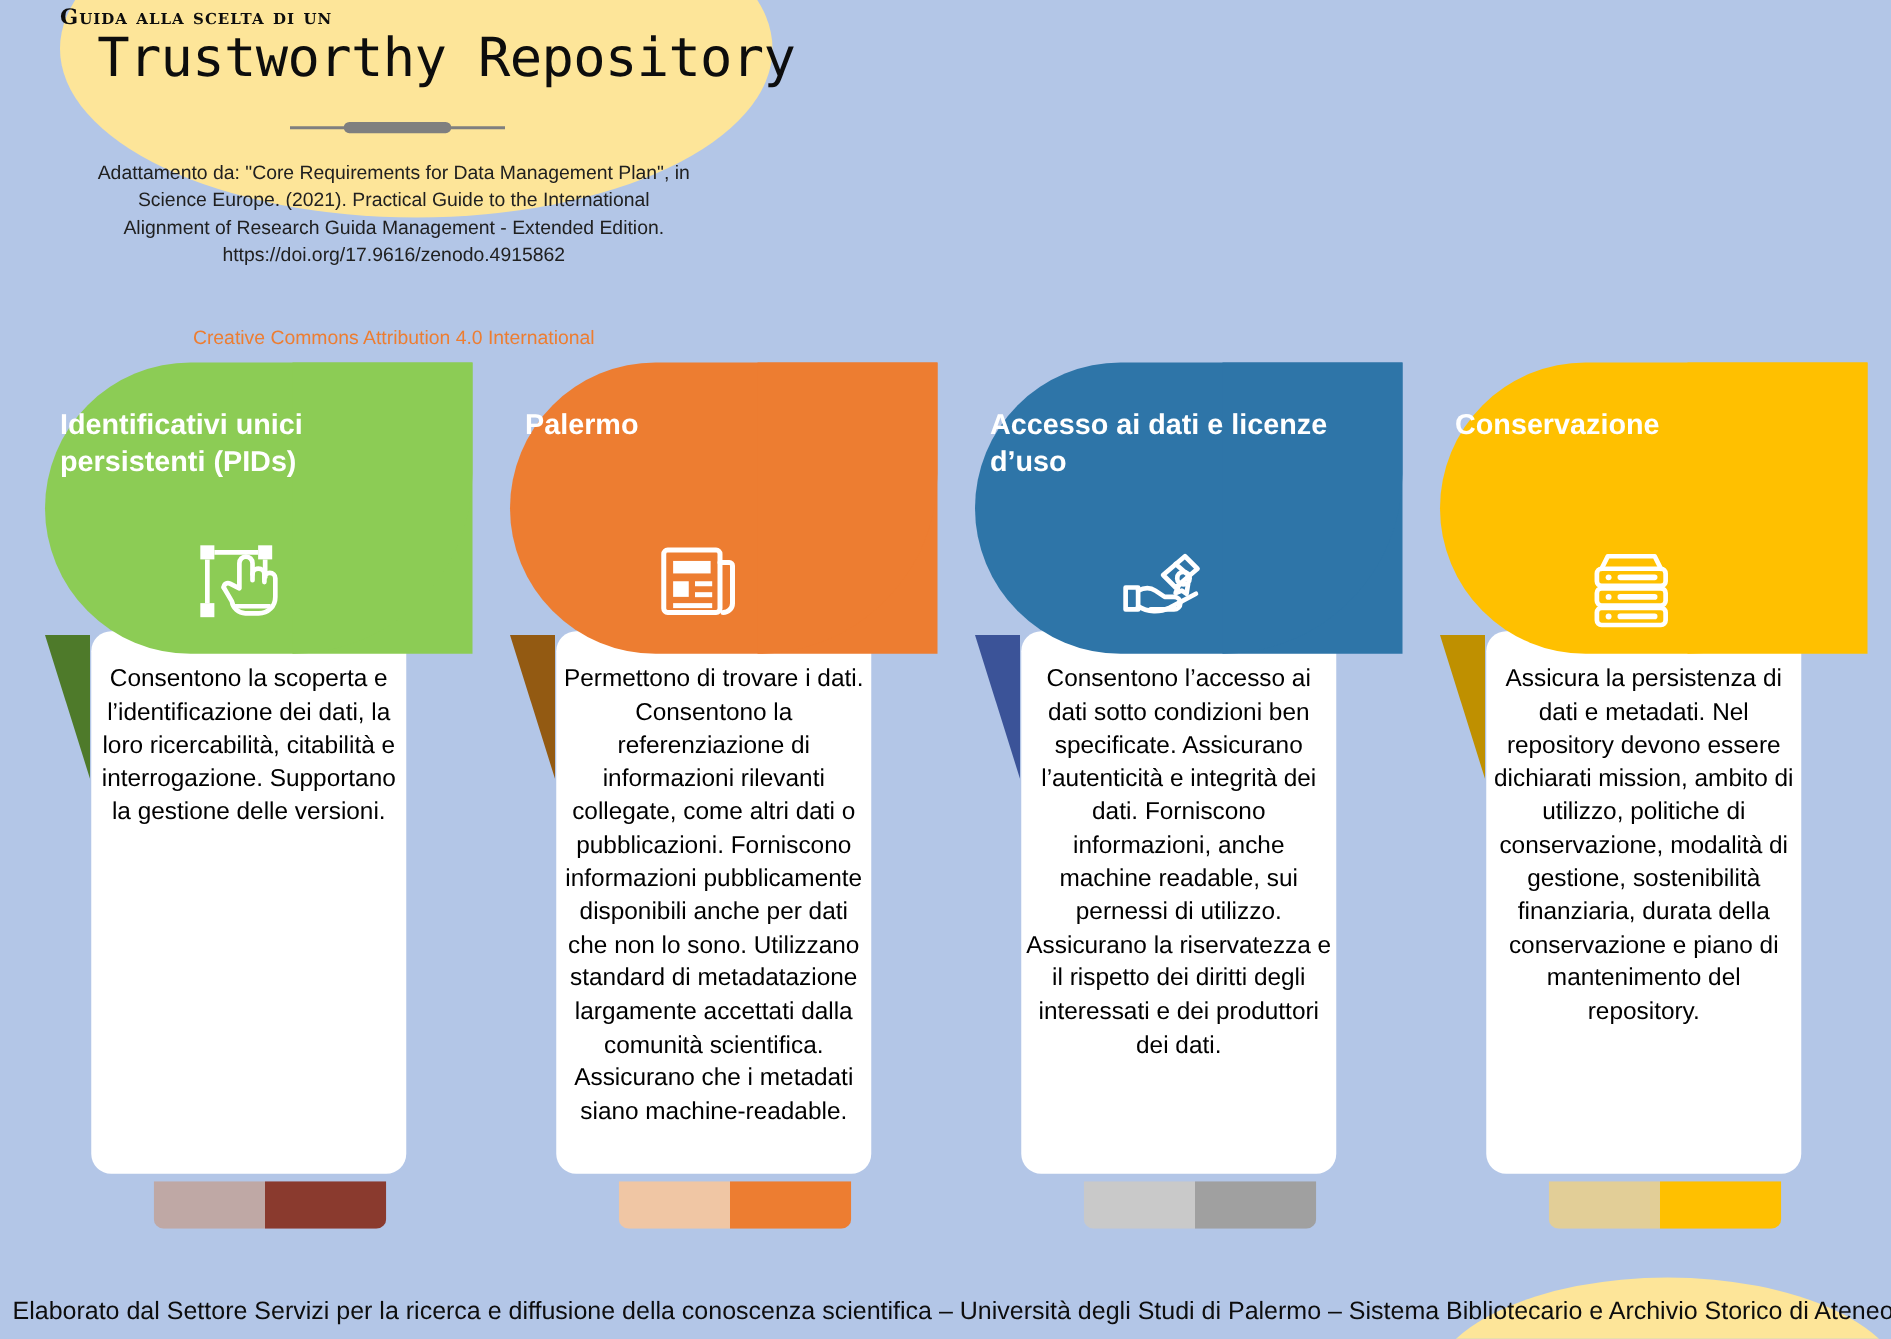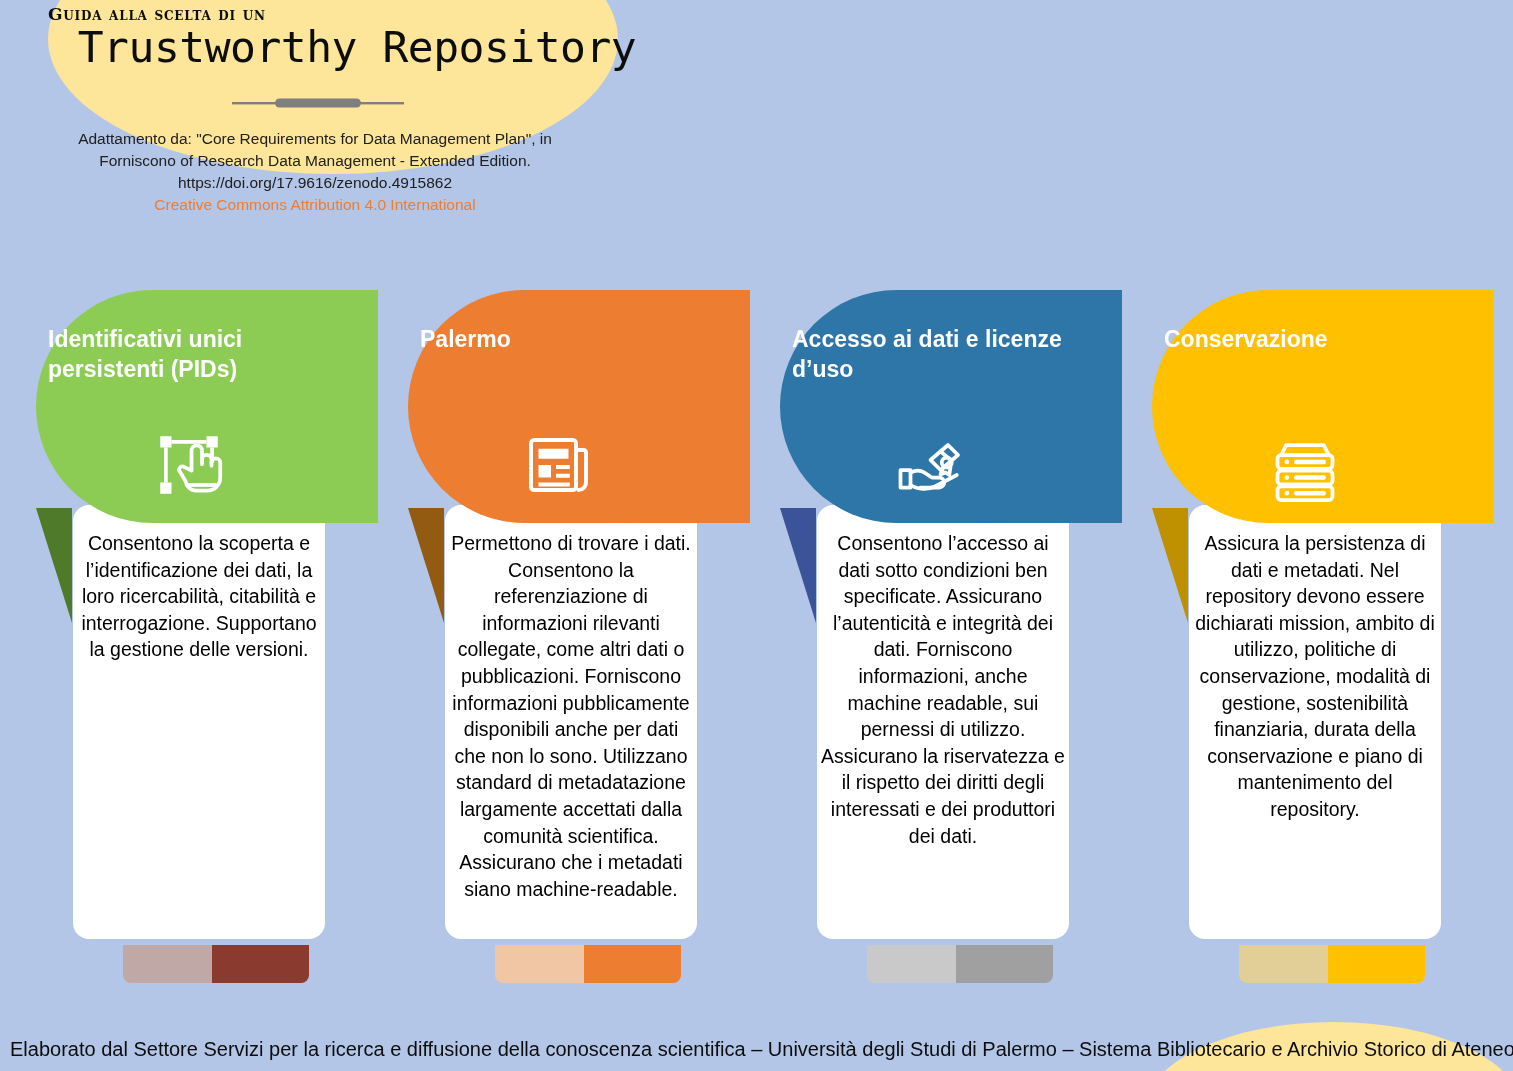--- a/index.html
+++ b/index.html
@@ -36,21 +36,21 @@
     margin-left:24px;
   }
   .divider{
     position:absolute; left:232px; top:95px; width:172px; height:12px; z-index:3;
   }
   .attrib{
     position:absolute; left:0px; top:128px; width:630px;
     text-align:center; z-index:3;
     font-size:15.5px; line-height:22px; color:#202020;
   }
-  .attrib .cc{ color:#ed7d31; }
+  .attrib .cc{ color:#ed7d31;margin-top:44px; }
 
   
   .card{ position:absolute; top:290px; width:360px; height:700px; }
   .card .plate{
     position:absolute; left:55px; top:215px;
     width:252px; height:434px;
     background:#ffffff;
     border-radius:16px;
     z-index:2;
   }
@@ -130,21 +130,22 @@
 
   <div class="divider">
     <svg width="172" height="12" viewBox="0 0 172 12" aria-hidden="true">
       <rect x="0" y="5" width="172" height="2.4" fill="#7f7f7f"></rect>
       <rect x="43" y="1.5" width="86" height="9" rx="4.5" fill="#7f7f7f"></rect>
     </svg>
   </div>
 
   <div class="attrib">
     <div>Adattamento da: "Core Requirements for Data Management Plan", in</div>
-    <div>Forniscono of Research Data Management - Extended Edition.</div>
+    <div>Science Europe. (2021). Practical Guide to the International</div>
+    <div>Alignment of Research Guida Management - Extended Edition.</div>
     <div>https://doi.org/17.9616/zenodo.4915862</div>
     <div class="cc" style="color: rgb(237, 125, 49);">Creative Commons Attribution 4.0 International</div>
   </div>
 
   <div class="card" id="card-1">
     <div class="fold" style="border-top-color: rgb(78, 122, 42);"></div>
     <div class="plate"></div>
     <div class="petal" style="background: rgb(140, 204, 85);"></div>
     <div class="petal-tail" style="background: rgb(140, 204, 85);"></div>
     <div class="title">Identificativi unici persistenti (PIDs)</div>

